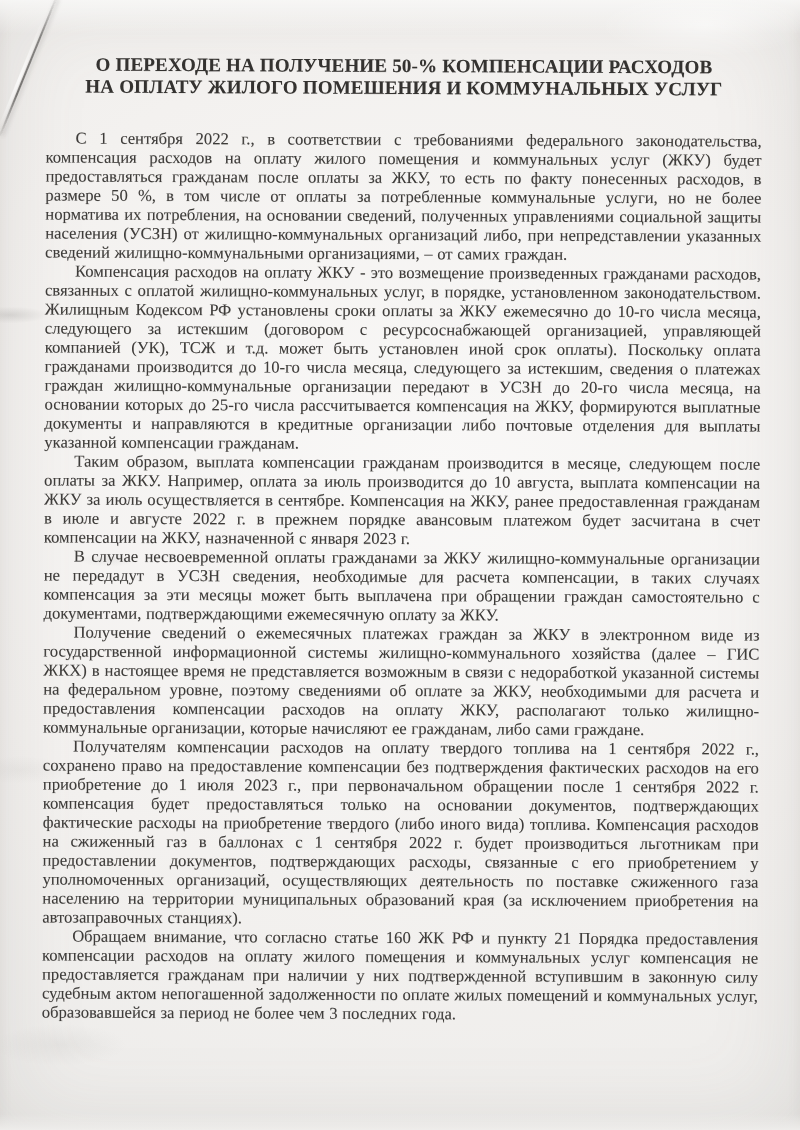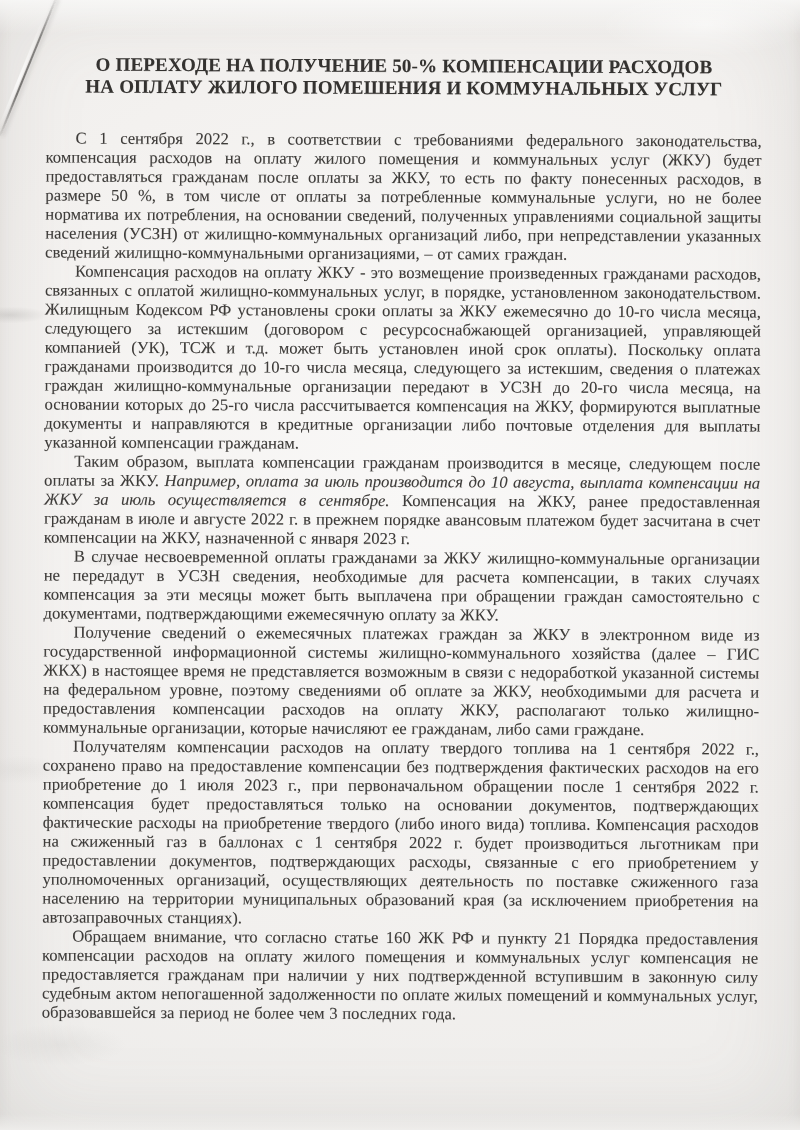--- a/index.html
+++ b/index.html
@@ -82,21 +82,21 @@
     margin-top: 31px;
     font-size: 16.6px;
     line-height: 19px;
     text-align: justify;
     word-spacing: 0.5px;
   }
   .para {
     margin: 0;
     text-indent: 30px;
   }
-  .italic { font-style: italic; }
+  .italic { }
 </style>
 </head>
 <body>
 
 <div class="scan">
   <div class="mottle"></div>
   <div class="fold"></div>
   <div class="content">
     <h1 class="title">
       <span class="title-line">О ПЕРЕХОДЕ НА ПОЛУЧЕНИЕ 50-% КОМПЕНСАЦИИ РАСХОДОВ</span>

